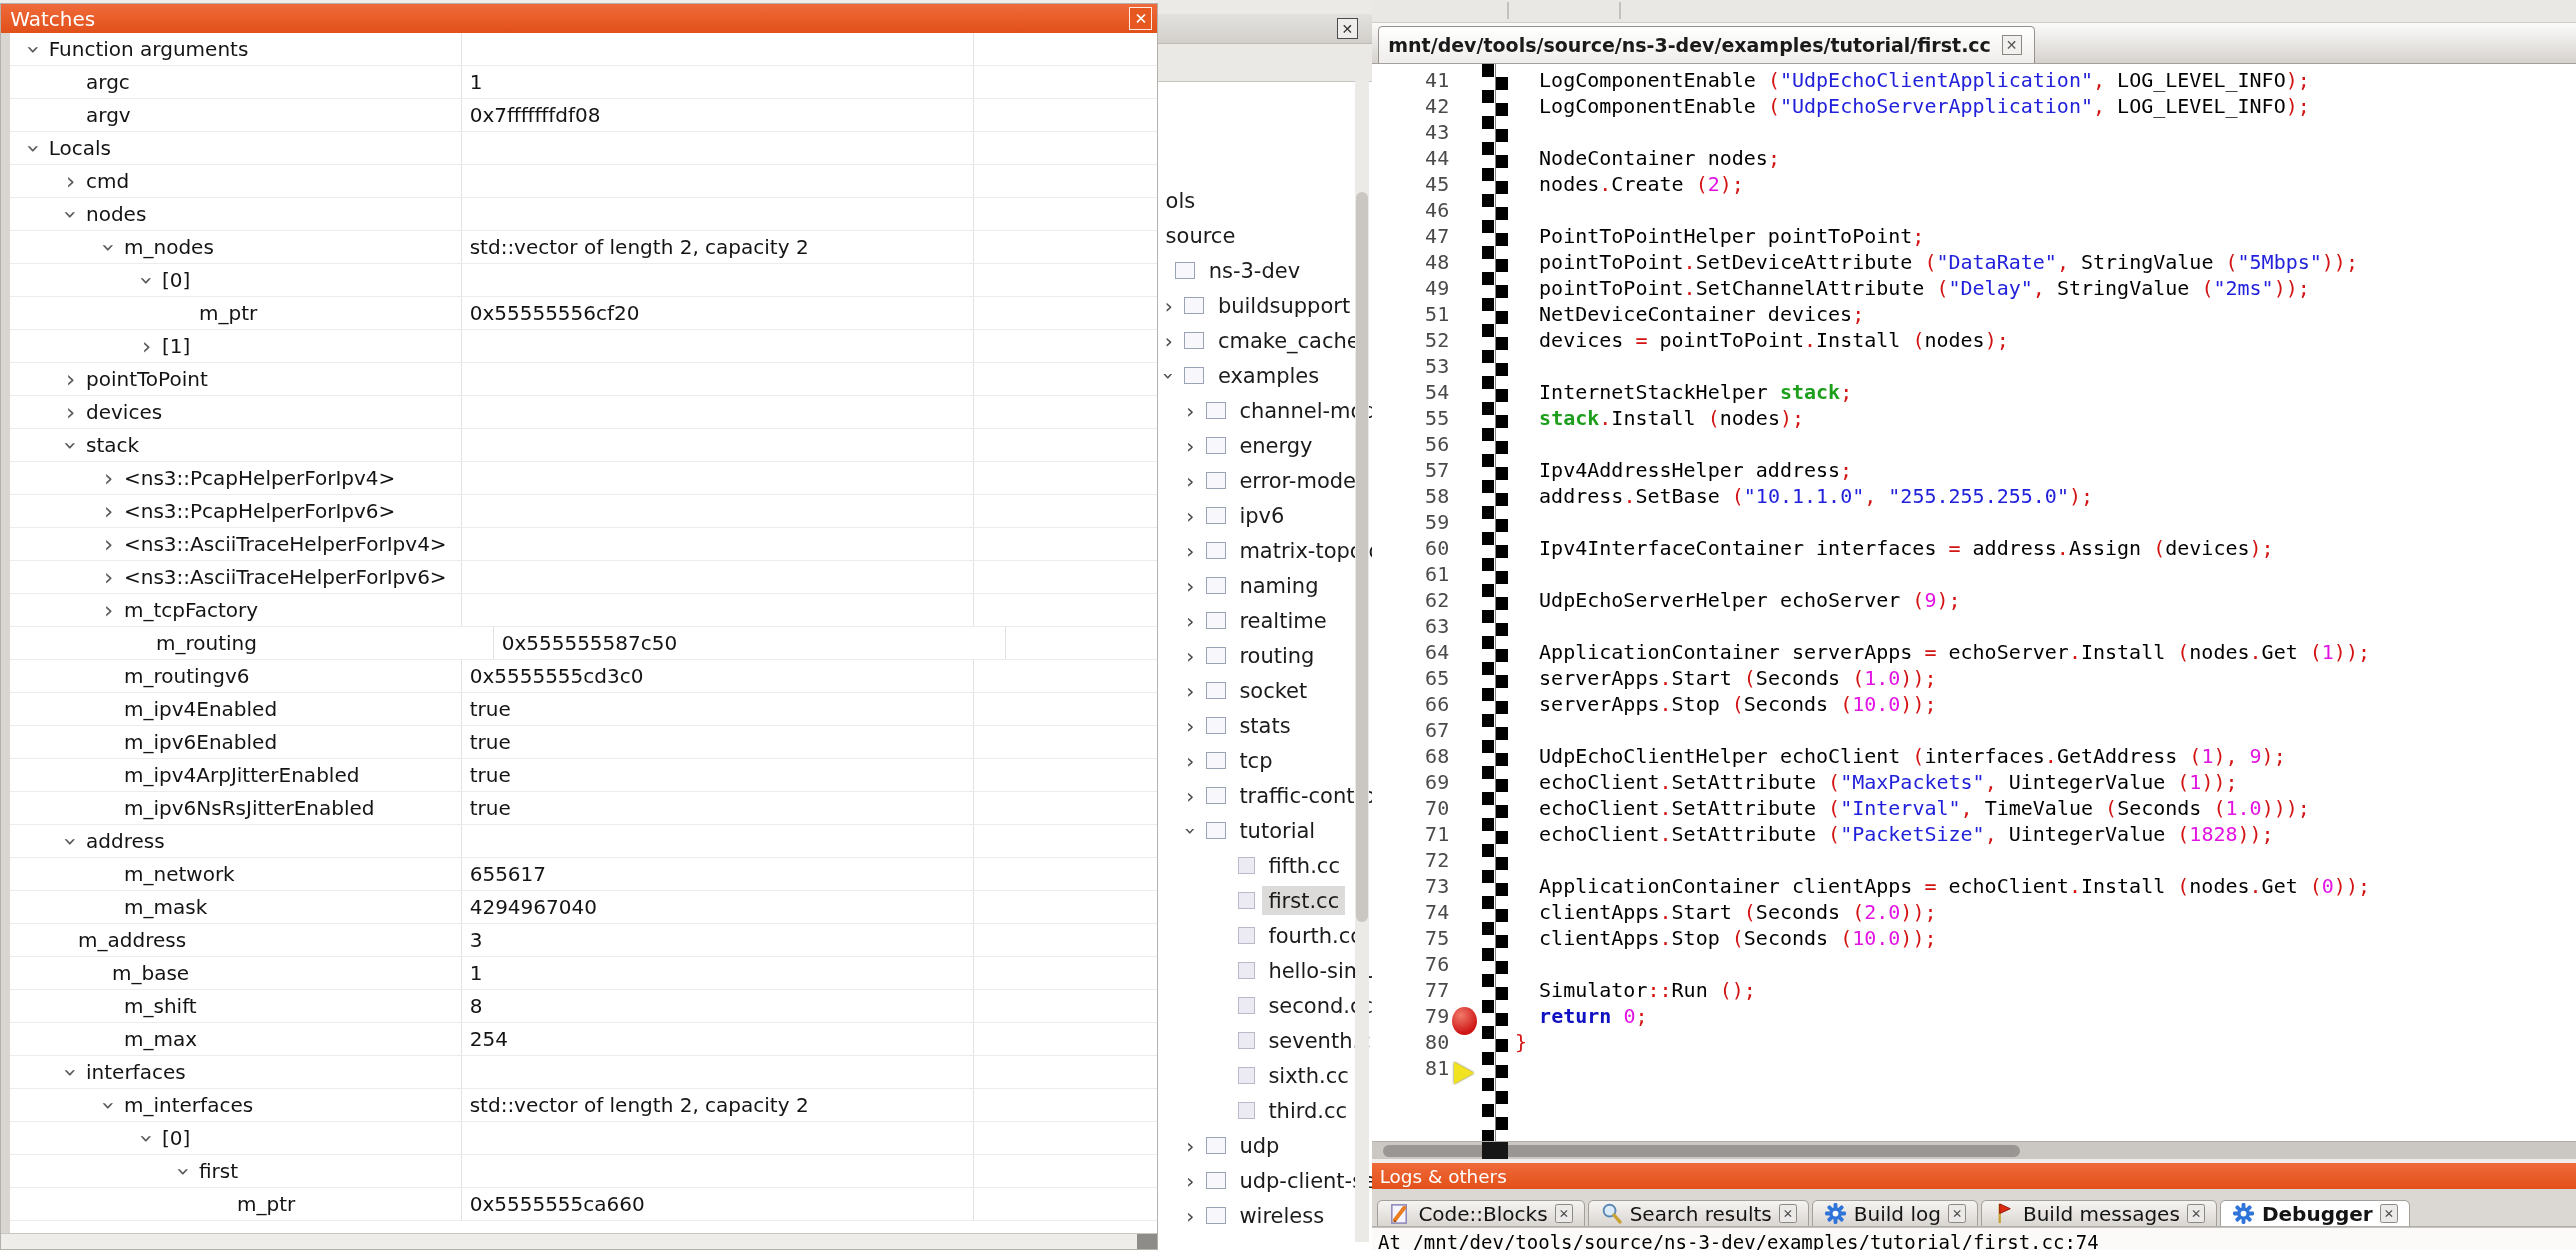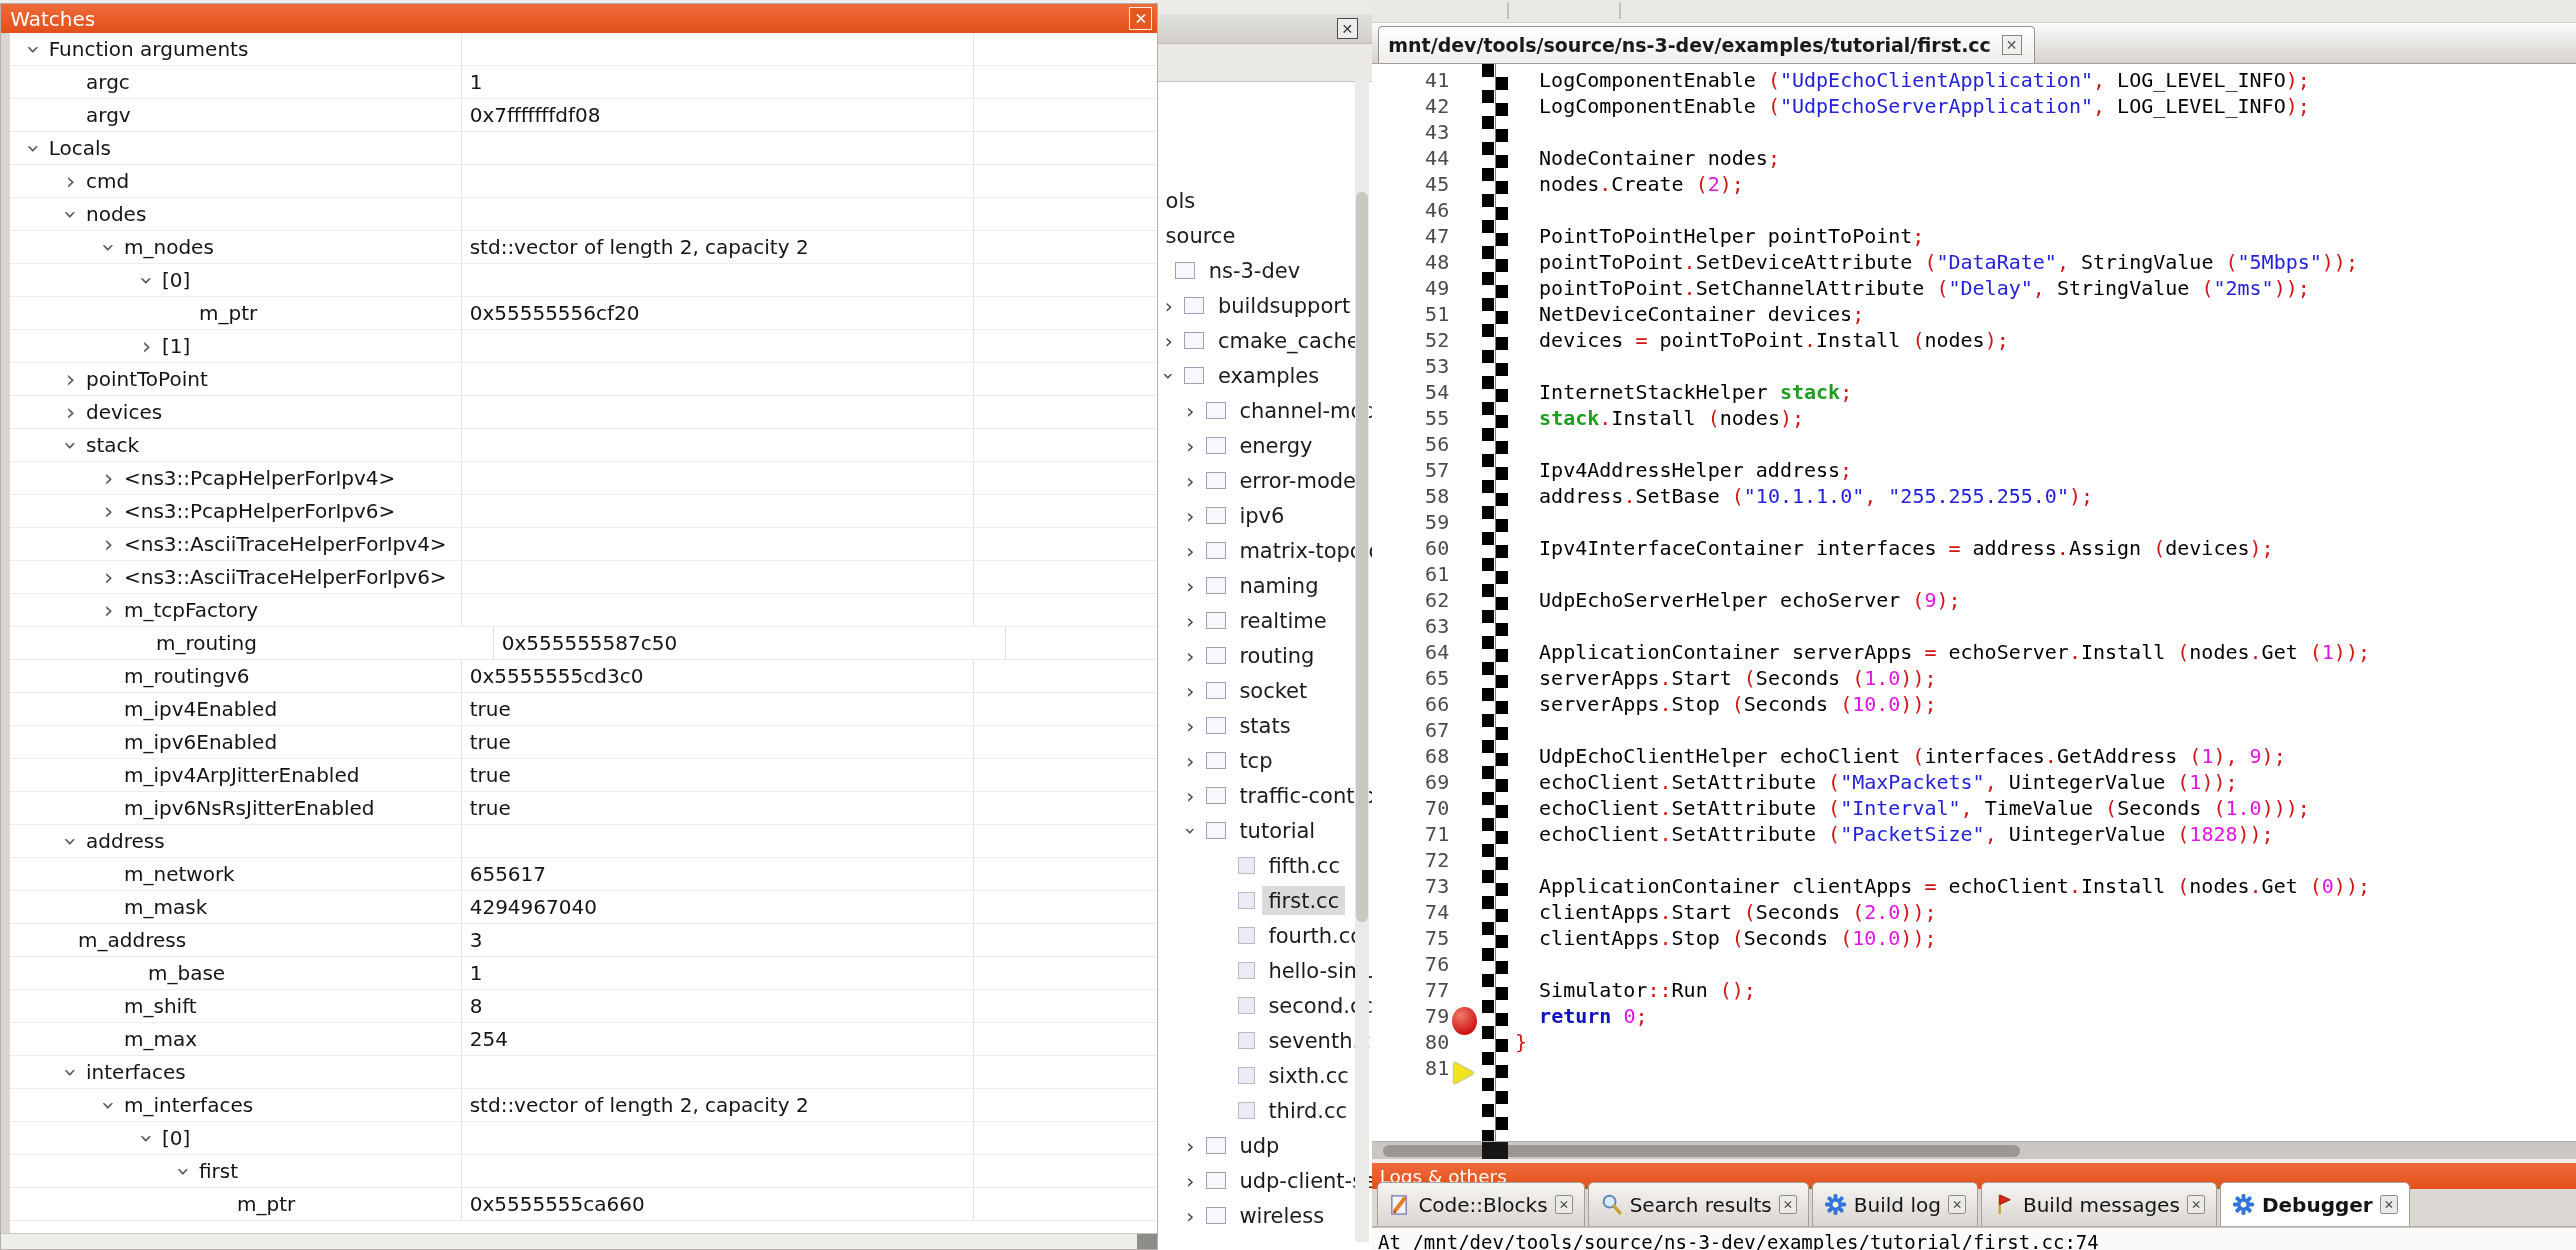--- a/index.html
+++ b/index.html
@@ -90,21 +90,21 @@
   .ethumb{position:absolute;left:10.8px;width:637px;top:2.3px;bottom:2.3px;background:#999693;
           border-radius:7px;}
   .eblack{position:absolute;left:110px;width:26px;top:0;bottom:0;background:#161616;}
 
   
   #logs{margin-top:3.8px;}
   .logtitle{height:26px;background:linear-gradient(#ef6a3a,#e25019);color:#fff;font-size:18.4px;
             display:flex;align-items:center;padding-left:7.7px;}
   .logtabs{height:37px;background:#dbd8d4;border-bottom:0.8px solid #b2aeaa;display:flex;
            align-items:flex-end;padding-left:4.6px;}
-  .ltab{height:44px;display:flex;align-items:center;gap:7px;padding:0 10.8px;margin-right:3.1px;
+  .ltab{height:26px;display:flex;align-items:center;gap:7px;padding:0 10.8px;margin-right:3.1px;
         background:linear-gradient(#f6f4f2,#d9d5d1);border:0.8px solid #a39f9b;border-bottom:none;
         border-radius:5.4px 5.4px 0 0;font-size:20px;color:#141414;box-sizing:border-box;}
   .ltab.active{background:#fff;font-weight:bold;}
   .ltabx{width:18.4px;height:18.4px;flex:none;border:0.8px solid #8d8a86;background:#eceae8;color:#4c4c4c;
          font-size:12.3px;display:flex;align-items:center;justify-content:center;border-radius:2.3px;
          box-sizing:border-box;}
   .ltab .ticn{width:23px;height:23px;flex:none;display:flex;}
   .logstatus{height:28px;background:#fbfaf9;border-top:0.8px solid #c6c3bf;display:flex;
              align-items:center;padding-left:6.1px;font-size:19px;color:#000;}
 </style>
@@ -750,21 +750,21 @@
         </div>
         <div class="wrow">
           <div class="wname" style="padding-left: 37px;">
             <span class="wchev"></span>
             <span>m_address</span>
           </div>
           <div class="wval">3</div>
           <div style="flex: 1 1 0%;"></div>
         </div>
         <div class="wrow">
-          <div class="wname" style="padding-left: 107px;">
+          <div class="wname" style="padding-left: 71px;">
             <span class="wchev"></span>
             <span>m_base</span>
           </div>
           <div class="wval">1</div>
           <div style="flex: 1 1 0%;"></div>
         </div>
         <div class="wrow">
           <div class="wname" style="padding-left: 83px;">
             <span class="wchev"></span>
             <span>m_shift</span>

